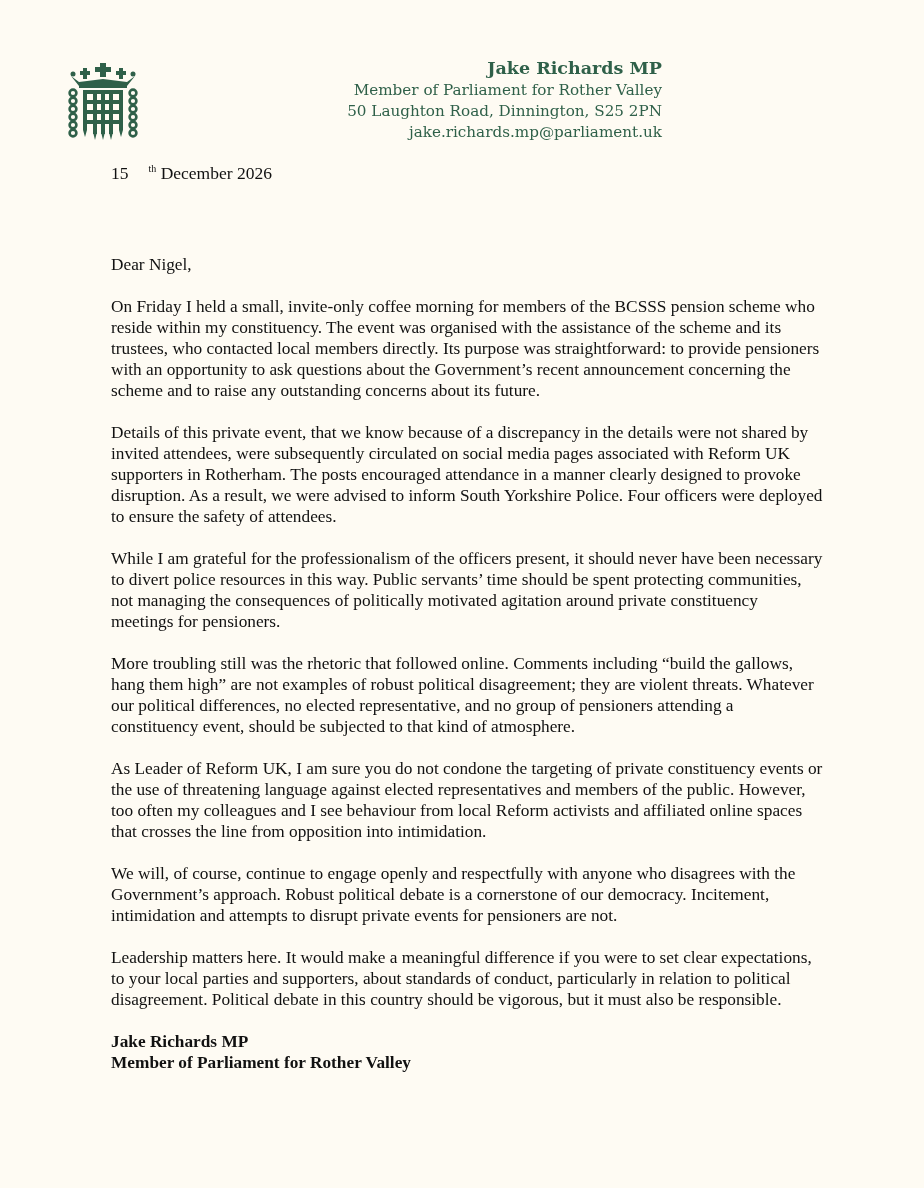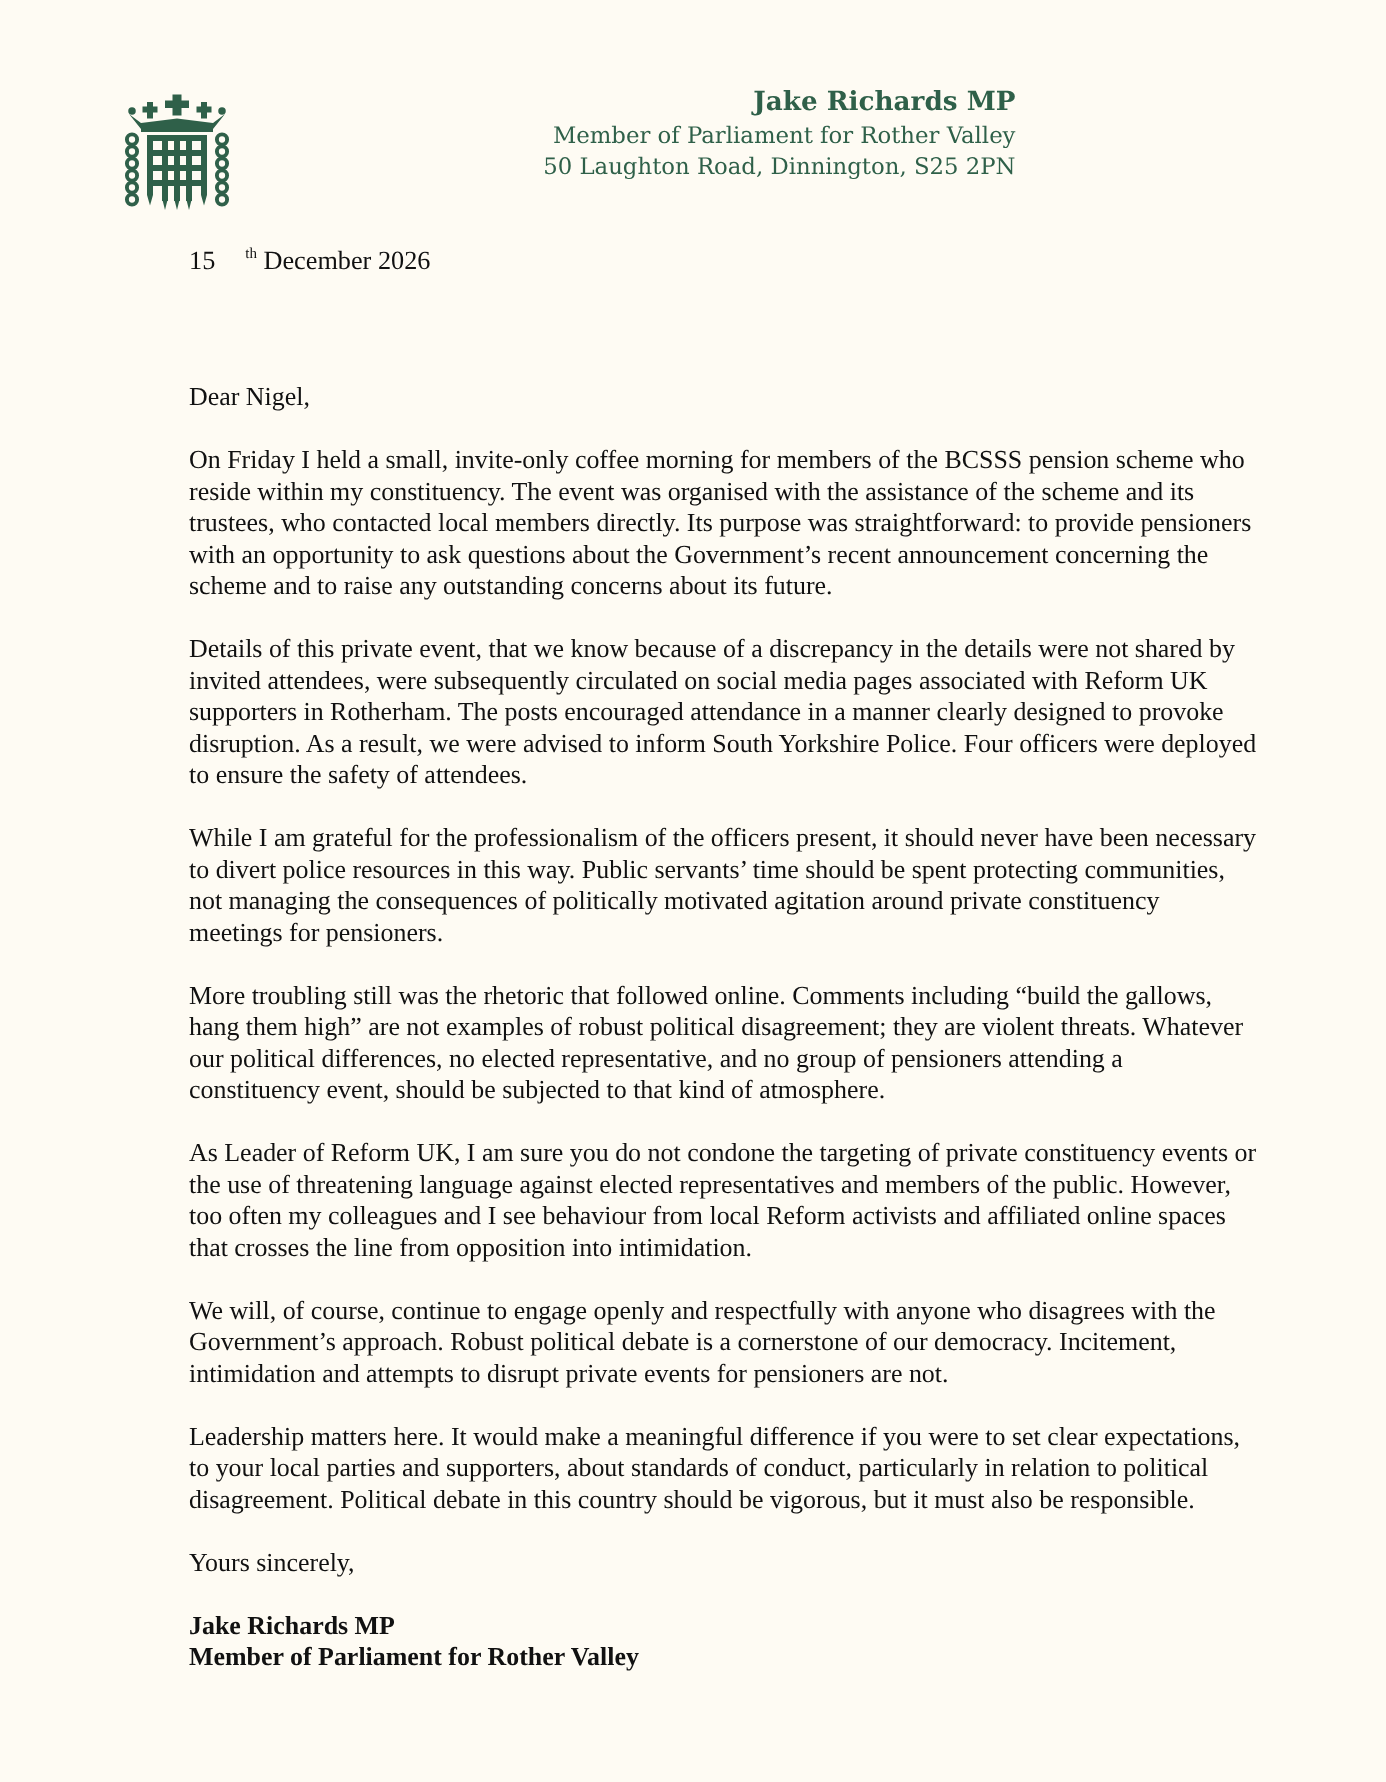--- a/index.html
+++ b/index.html
@@ -10,21 +10,21 @@
       width: 924px;
       height: 1188px;
       background: #fefbf3;
       position: relative;
       overflow: hidden;
       font-family: "Liberation Serif", "DejaVu Serif", serif;
       color: #111111;
     }
     .page {
       position: absolute;
-      left: 16px; top: 0;
+      left: 1px; top: 0;
       width: 772px;
       height: 1188px;
     }
     .logo {
       position: absolute;
       left: 66px;
       top: 62px;
       width: 72px;
       height: 80px;
     }
@@ -130,35 +130,35 @@
         <circle cx="66" cy="63" r="3.4"></circle>
         <circle cx="66" cy="71" r="3.4"></circle>
       </g>
     </svg>
   </div>
 
   <div class="letterhead">
     <div class="lh-name">Jake Richards MP</div>
     <div>Member of Parliament for Rother Valley</div>
     <div>50 Laughton Road, Dinnington, S25 2PN</div>
+    <div>jake.richards.mp@parliament.uk</div>
   </div>
 
   <div class="date">
     <span>15</span><sup>th</sup><span> December 2026</span>
   </div>
 
   <div class="body-text">
     <p class="salutation">Dear Nigel,</p>
     <p>On Friday I held a small, invite-only coffee morning for members of the BCSSS pension scheme who reside within my constituency. The event was organised with the assistance of the scheme and its trustees, who contacted local members directly. Its purpose was straightforward: to provide pensioners with an opportunity to ask questions about the Government’s recent announcement concerning the scheme and to raise any outstanding concerns about its future.</p>
     <p>Details of this private event, that we know because of a discrepancy in the details were not shared by invited attendees, were subsequently circulated on social media pages associated with Reform UK supporters in Rotherham. The posts encouraged attendance in a manner clearly designed to provoke disruption. As a result, we were advised to inform South Yorkshire Police. Four officers were deployed to ensure the safety of attendees.</p>
     <p>While I am grateful for the professionalism of the officers present, it should never have been necessary to divert police resources in this way. Public servants’ time should be spent protecting communities, not managing the consequences of politically motivated agitation around private constituency meetings for pensioners.</p>
     <p>More troubling still was the rhetoric that followed online. Comments including “build the gallows, hang them high” are not examples of robust political disagreement; they are violent threats. Whatever our political differences, no elected representative, and no group of pensioners attending a constituency event, should be subjected to that kind of atmosphere.</p>
     <p>As Leader of Reform UK, I am sure you do not condone the targeting of private constituency events or the use of threatening language against elected representatives and members of the public. However, too often my colleagues and I see behaviour from local Reform activists and affiliated online spaces that crosses the line from opposition into intimidation.</p>
     <p>We will, of course, continue to engage openly and respectfully with anyone who disagrees with the Government’s approach. Robust political debate is a cornerstone of our democracy. Incitement, intimidation and attempts to disrupt private events for pensioners are not.</p>
     <p>Leadership matters here. It would make a meaningful difference if you were to set clear expectations, to your local parties and supporters, about standards of conduct, particularly in relation to political disagreement. Political debate in this country should be vigorous, but it must also be responsible.</p>
-    <p>Yours sincerely,</p>
     <div class="signature">
       <div>Jake Richards MP</div>
       <div>Member of Parliament for Rother Valley</div>
     </div>
   </div>
 
 </div>
 
 </body></html>

